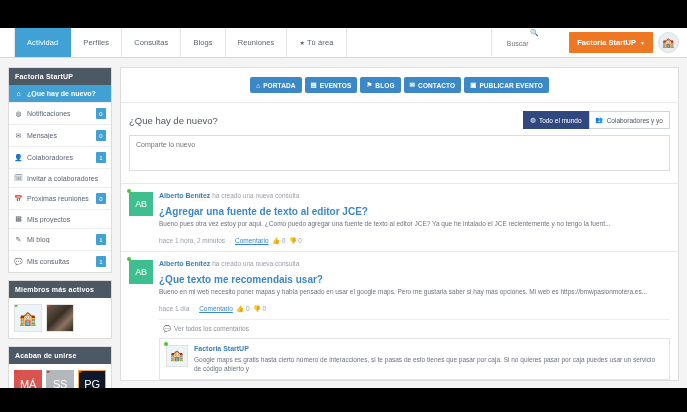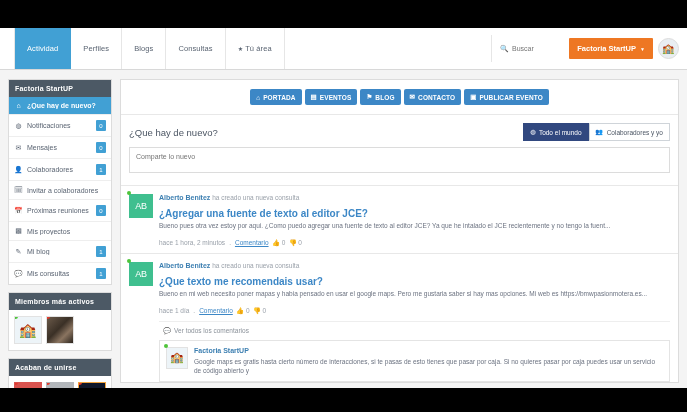--- a/index.html
+++ b/index.html
@@ -8,38 +8,38 @@
 
   .viewport { position:absolute; left:0; top:0; width:687px; height:412px; background:#000; }
 
   .page {
     position:absolute; left:0; top:28px; width:687px; height:360px;
     background:#f4f4f4; overflow:hidden;
   }
 
   
   .topbar {
-    height:42px; background:#ffffff; border-bottom:1px solid #d8d8d8;
+    height:30px; background:#ffffff; border-bottom:1px solid #d8d8d8;
     display:flex; align-items:stretch; position:relative;
   }
   .nav-tabs { display:flex; align-items:stretch; margin-left:14px; }
   .nav-tab {
     display:flex; align-items:center; justify-content:center;
     padding:0 12px; font-size:7.5px; color:#5a6472; letter-spacing:.1px;
     border-right:1px solid #e6e6e6; white-space:nowrap;
   }
   .nav-tab:first-child { border-left:1px solid #e6e6e6; }
   .nav-tab.active { background:#41a0d4; color:#fff; border-right-color:#41a0d4; }
   .nav-tab .star { font-size:6px; margin-right:2px; }
 
   .topright { margin-left:auto; display:flex; align-items:center; padding-right:8px; gap:0; }
   .search-box {
     display:flex; align-items:center; gap:3px; width:78px;
     border-left:1px solid #e6e6e6; height:27px; padding-left:8px;
-    font-size:7px; color:#9aa1aa;
+    font-size:7px; color:#9aa1aa;flex-direction:column;
   }
   .search-box .sicon { font-size:7px; color:#9aa1aa; }
   .search-box input {
     border:0; outline:0; font-size:7px; color:#9aa1aa; width:56px;
     font-family:"Liberation Sans", sans-serif; background:transparent;
   }
   .brand-btn {
     background:#ee7723; color:#fff; font-size:7.5px; font-weight:bold;
     height:21px; display:flex; align-items:center; gap:4px; padding:0 8px;
     border-radius:1px; white-space:nowrap;
@@ -120,21 +120,21 @@
   .seg { margin-left:auto; display:flex; }
   .seg-btn {
     font-size:6.5px; padding:4px 6px; display:flex; align-items:center; gap:3px;
     border:1px solid #cfd4d9; color:#4b5563; background:#fff; white-space:nowrap;
   }
   .seg-btn.active { background:#31487f; border-color:#31487f; color:#fff; }
   .seg-btn .ico { font-size:6.5px; }
 
   .composer { padding:0 8px 8px 8px; }
   .composer textarea {
-    width:100%; height:26px; resize:none; border:1px solid #dcdcdc;
+    width:100%; height:36px; resize:none; border:1px solid #dcdcdc;
     font-size:7px; color:#9aa1aa; padding:5px 6px;
     font-family:"Liberation Sans", sans-serif; outline:none;
   }
 
   .post { border-top:1px solid #e8e8e8; padding:8px 8px 6px 8px; display:flex; gap:6px; }
   .post-av { position:relative; flex:0 0 24px; }
   .av-sq {
     width:24px; height:24px; background:#3fbf8f; color:#fff;
     display:flex; align-items:center; justify-content:center;
     font-size:9px; letter-spacing:-.2px;
@@ -182,24 +182,27 @@
 
     <div class="topbar">
       <div class="nav-tabs">
         <div class="nav-tab active">
           <span>Actividad</span>
         </div>
         <div class="nav-tab">
           <span>Perfiles</span>
         </div>
         <div class="nav-tab">
+          <span>Consultas</span>
+        </div>
+        <div class="nav-tab">
           <span>Blogs</span>
         </div>
         <div class="nav-tab">
-          <span>Consultas</span>
+          <span>Reuniones</span>
         </div>
         <div class="nav-tab">
           <span class="star">★</span>
           <span>Tú área</span>
         </div>
       </div>
 
       <div class="topright">
         <div class="search-box">
           <span class="sicon">🔍</span>

